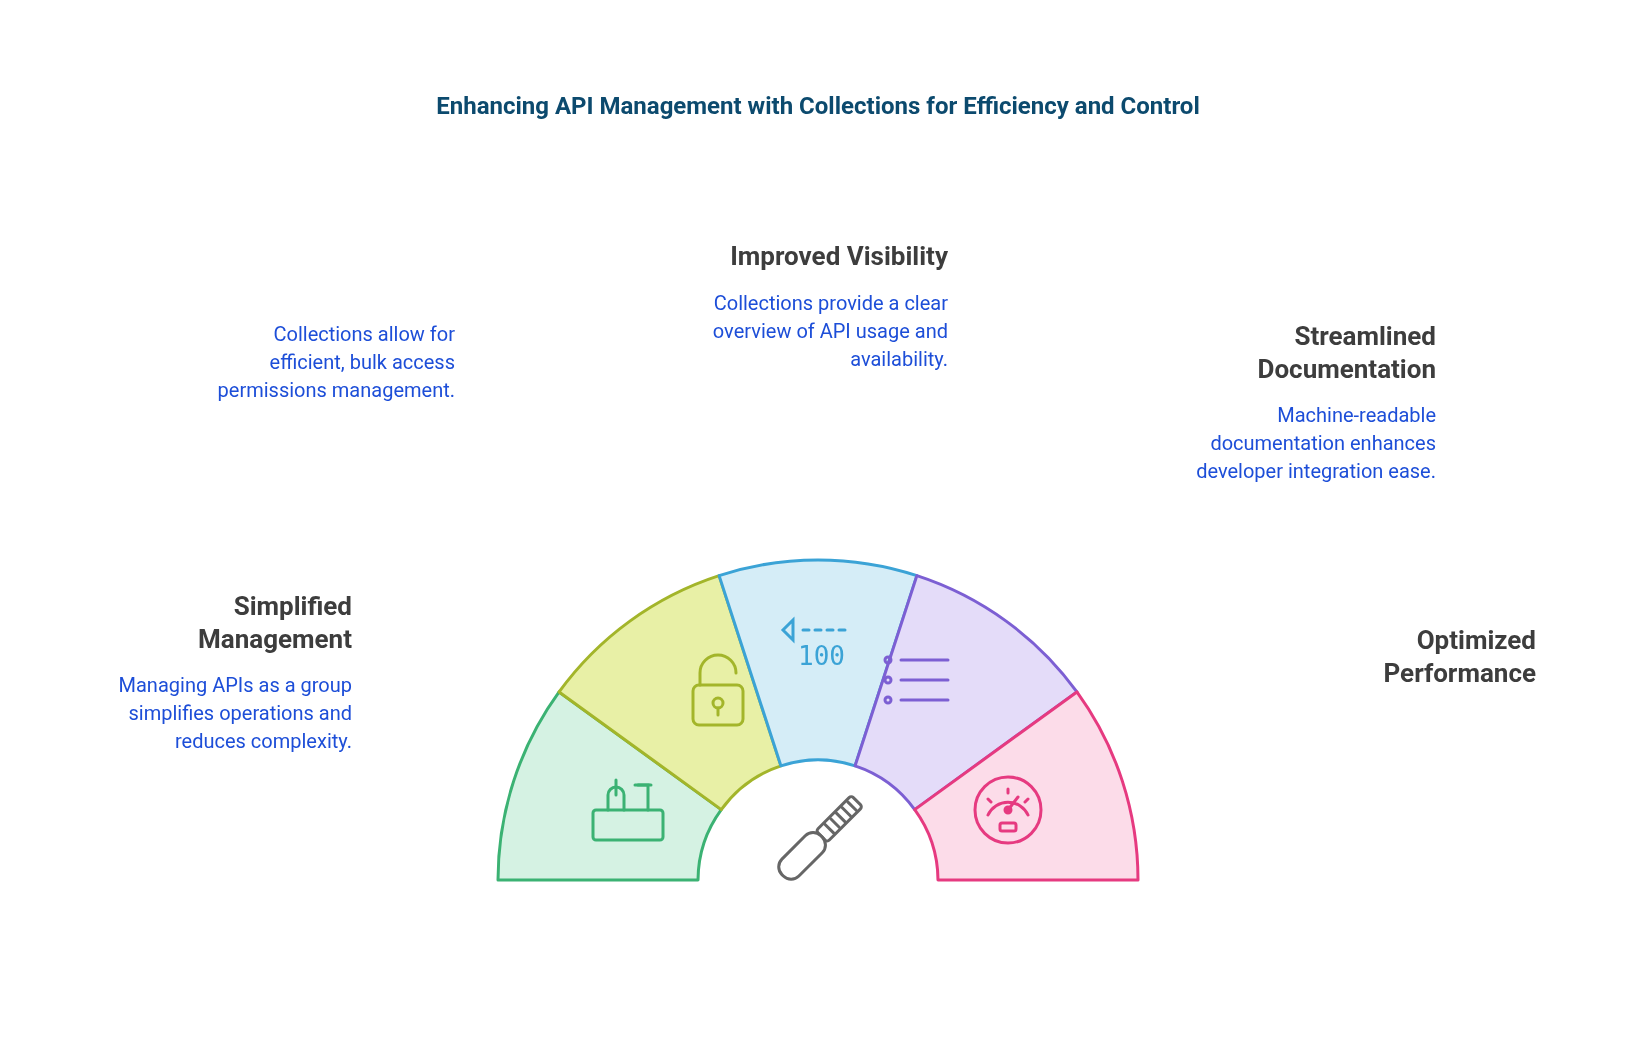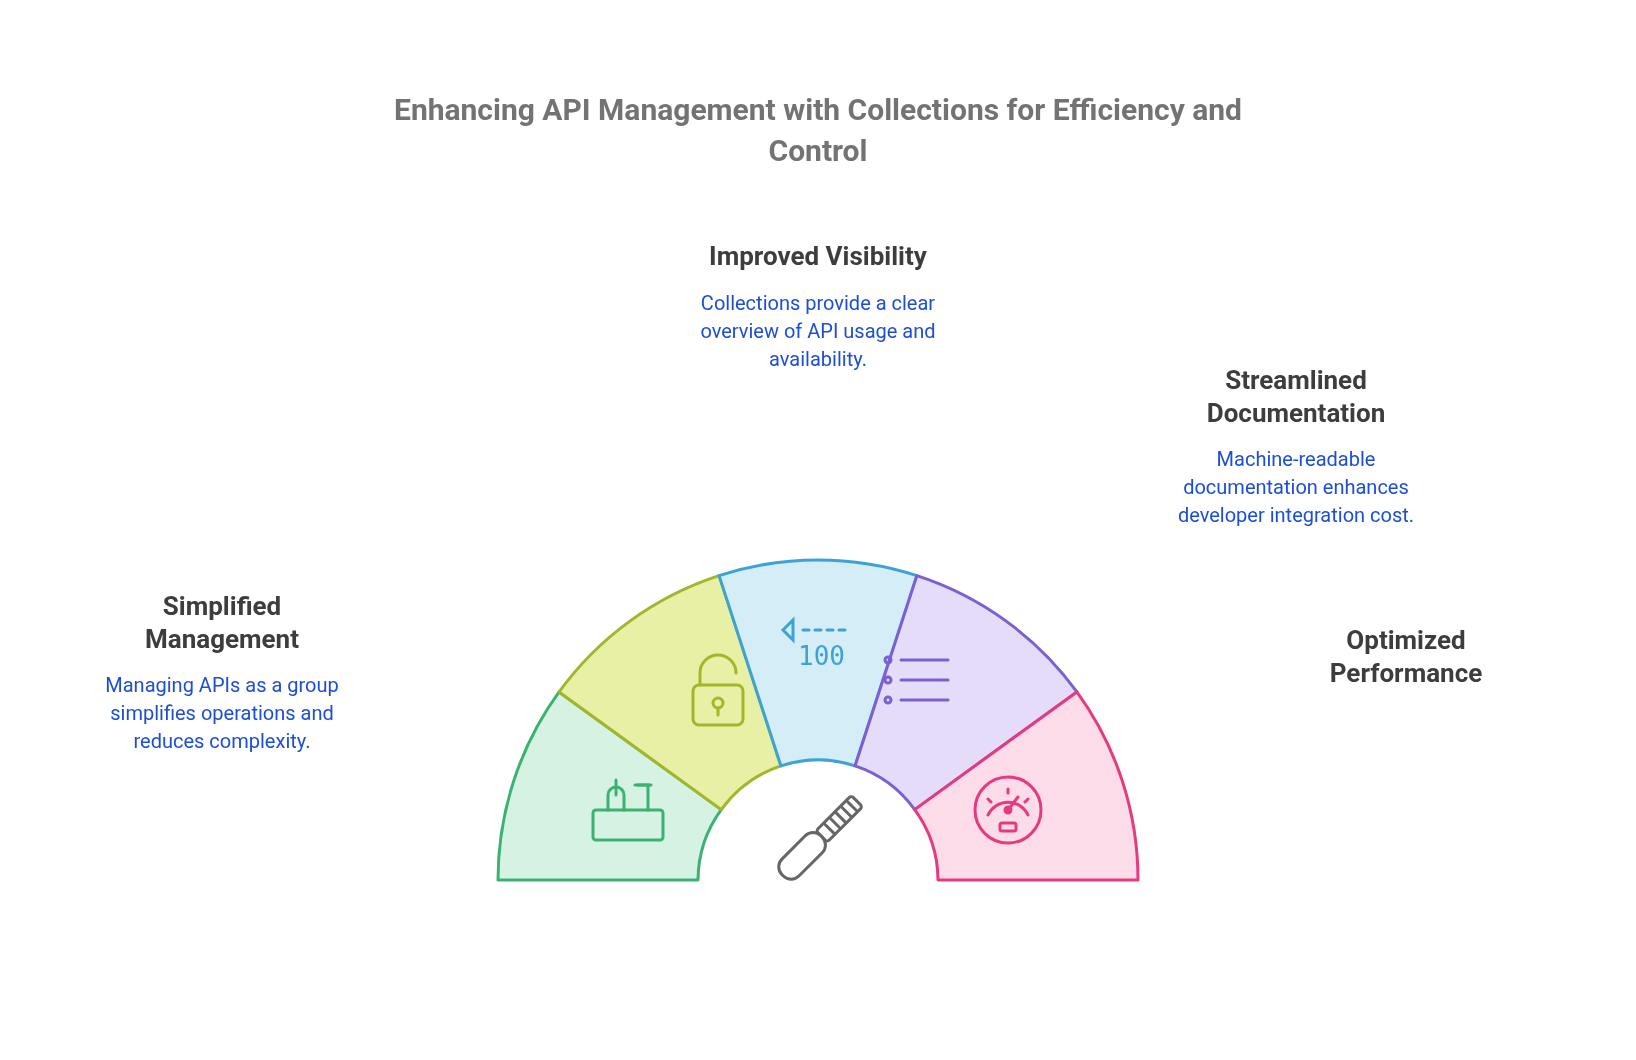--- a/index.html
+++ b/index.html
@@ -11,56 +11,56 @@
     position: relative;
     color: #3d3d3d;
   }
   .title {
     position: absolute;
     top: 90px;
     left: 50%;
     transform: translateX(-50%);
     width: 900px;
     text-align: center;
-    font-size: 30px;
+    font-size: 24px;
     font-weight: 700;
-    color: #737373;
+    color: #0c4a6e;
     line-height: 1.35;
   }
   .diagram {
     position: absolute;
     top: 500px;
     left: 50%;
     transform: translateX(-50%);
     width: 900px;
     height: 400px;
   }
   .label-block {
     position: absolute;
     width: 260px;
-    text-align: center;
+    text-align: right;
   }
   .label-block h3 {
     font-size: 26px;
     font-weight: 700;
     color: #3d3d3d;
     line-height: 1.25;
     margin-bottom: 16px;
   }
   .label-block p {
     font-size: 20px;
     font-weight: 400;
     color: #1d4ed8;
     line-height: 1.4;
   }
   
   .pos-1 { top: 590px; left: 92px; }
   .pos-2 { top: 320px; left: 195px; }
   .pos-3 { top: 240px; left: 50%; transform: translateX(-50%); }
-  .pos-4 { top: 320px; right: 210px; margin-top: 44px; }
+  .pos-4 { top: 320px; right: 200px; }
   .pos-5 { top: 624px; right: 100px; }
 </style>
 </head>
 <body>
 
 <h1 class="title">Enhancing API Management with Collections for Efficiency and Control</h1>
 
 <svg class="diagram" viewBox="0 0 900 400">
 
   <g stroke-width="3" stroke-linejoin="round">
@@ -120,24 +120,25 @@
     <path d="M -6,-48 L 6,-48 M -6,-40 L 6,-40 M -6,-32 L 6,-32 M -6,-24 L 6,-24 M -6,-16 L 6,-16"></path>
     <rect x="-12" y="-5" width="24" height="55" rx="11" fill="#fff"></rect>
   </g>
 </svg>
 
 <div class="label-block pos-1">
   <h3>Simplified Management</h3>
   <p>Managing APIs as a group simplifies operations and reduces complexity.</p>
 </div>
 <div class="label-block pos-2">
+  <p>Collections allow for efficient, bulk access permissions management.</p>
 </div>
 <div class="label-block pos-3">
   <h3>Improved Visibility</h3>
   <p>Collections provide a clear overview of API usage and availability.</p>
 </div>
 <div class="label-block pos-4">
   <h3>Streamlined Documentation</h3>
-  <p>Machine-readable documentation enhances developer integration cost.</p>
+  <p>Machine-readable documentation enhances developer integration ease.</p>
 </div>
 <div class="label-block pos-5">
   <h3>Optimized Performance</h3>
 </div>
 
 </body></html>

